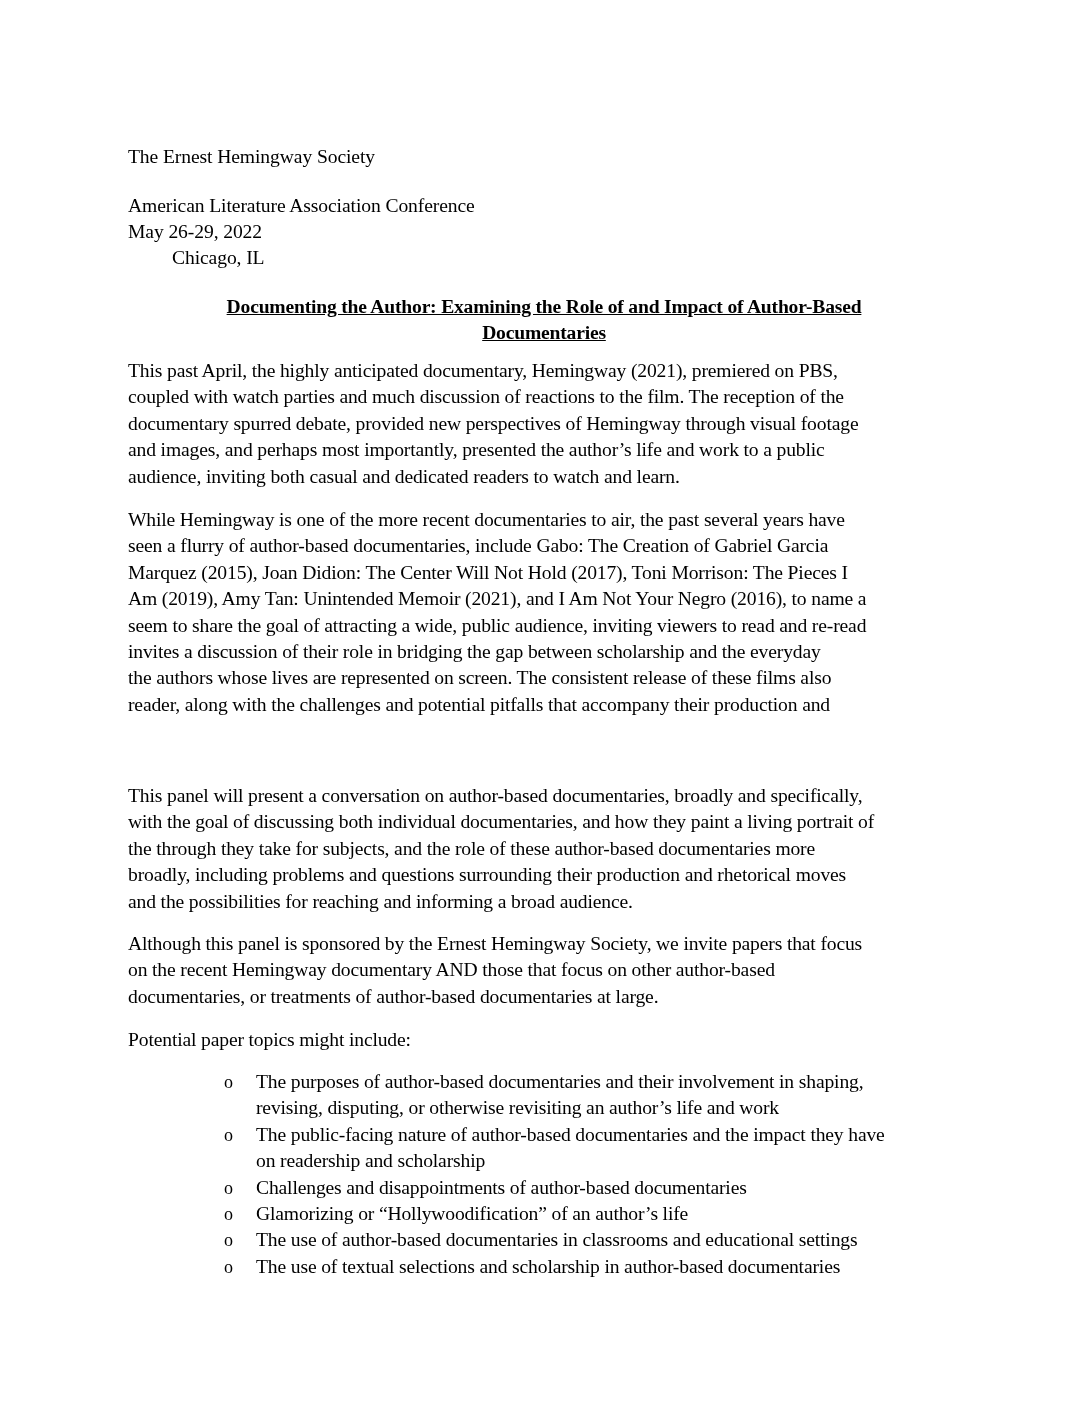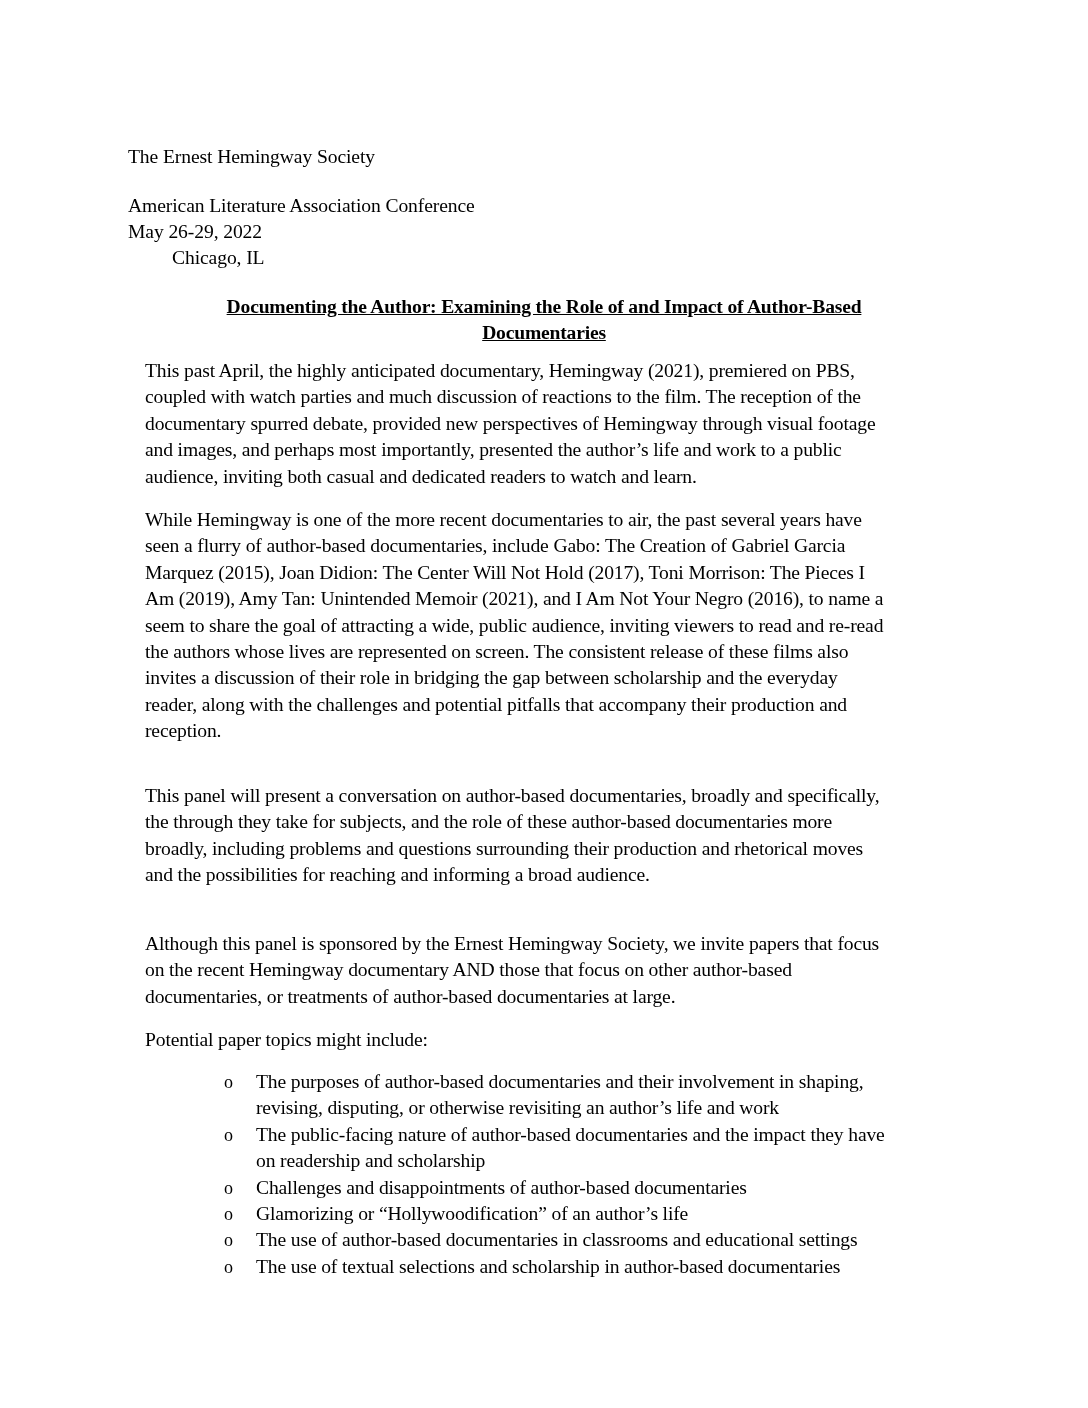--- a/index.html
+++ b/index.html
@@ -45,21 +45,20 @@
       position: absolute;
       left: 128px;
       width: 840px;
     }
     .para .pl {
       display: block;
       white-space: nowrap;
       height: 26.4px;
       line-height: 26.4px;
       letter-spacing: -0.15px;
-      margin-left: 17px;
     }
     .bullets {
       position: absolute;
       left: 224px;
       top: 1053px;
       width: 740px;
       margin: 0;
       padding: 0;
       list-style: none;
     }
@@ -102,28 +101,28 @@
     <span class="pl">and images, and perhaps most importantly, presented the author’s life and work to a public</span>
     <span class="pl">audience, inviting both casual and dedicated readers to watch and learn.</span>
   </div>
 
   <div class="para" style="top:491px;">
     <span class="pl">While Hemingway is one of the more recent documentaries to air, the past several years have</span>
     <span class="pl">seen a flurry of author-based documentaries, include Gabo: The Creation of Gabriel Garcia</span>
     <span class="pl">Marquez (2015), Joan Didion: The Center Will Not Hold (2017), Toni Morrison: The Pieces I</span>
     <span class="pl">Am (2019), Amy Tan: Unintended Memoir (2021), and I Am Not Your Negro (2016), to name a</span>
     <span class="pl">seem to share the goal of attracting a wide, public audience, inviting viewers to read and re-read</span>
+    <span class="pl">invites a discussion of their role in bridging the gap between scholarship and the everyday</span>
     <span class="pl">the authors whose lives are represented on screen.  The consistent release of these films also</span>
-    <span class="pl">invites a discussion of their role in bridging the gap between scholarship and the everyday</span>
     <span class="pl">reader, along with the challenges and potential pitfalls that accompany their production and</span>
-    <span class="pl">reception.</span>
   </div>
 
   <div class="para" style="top:767px;">
     <span class="pl">This panel will present a conversation on author-based documentaries, broadly and specifically,</span>
+    <span class="pl">with the goal of discussing both individual documentaries, and how they paint a living portrait of</span>
     <span class="pl">the through they take for subjects, and the role of these author-based documentaries more</span>
     <span class="pl">broadly, including problems and questions surrounding their production and rhetorical moves</span>
     <span class="pl">and the possibilities for reaching and informing a broad audience.</span>
   </div>
 
   <div class="para" style="top:915px;">
     <span class="pl">Although this panel is sponsored by the Ernest Hemingway Society, we invite papers that focus</span>
     <span class="pl">on the recent Hemingway documentary AND those that focus on other author-based</span>
     <span class="pl">documentaries, or treatments of author-based documentaries at large.</span>
   </div>

